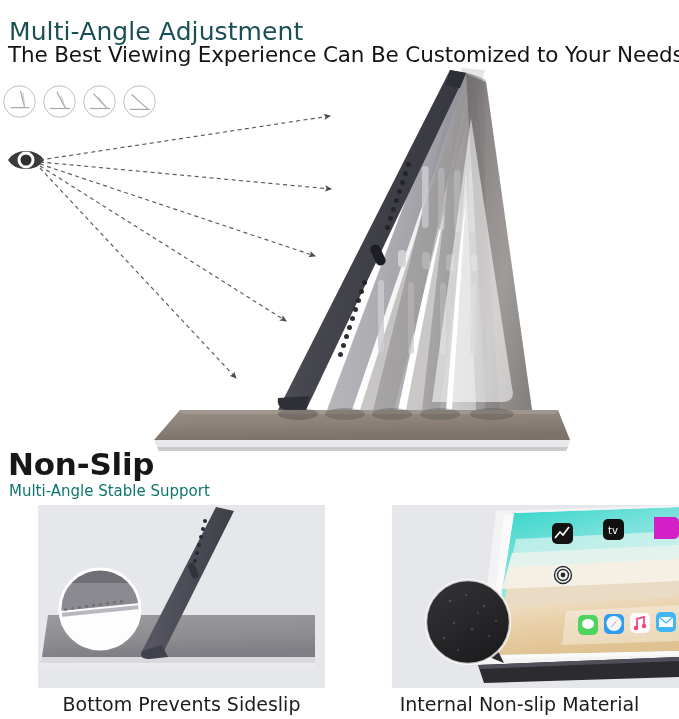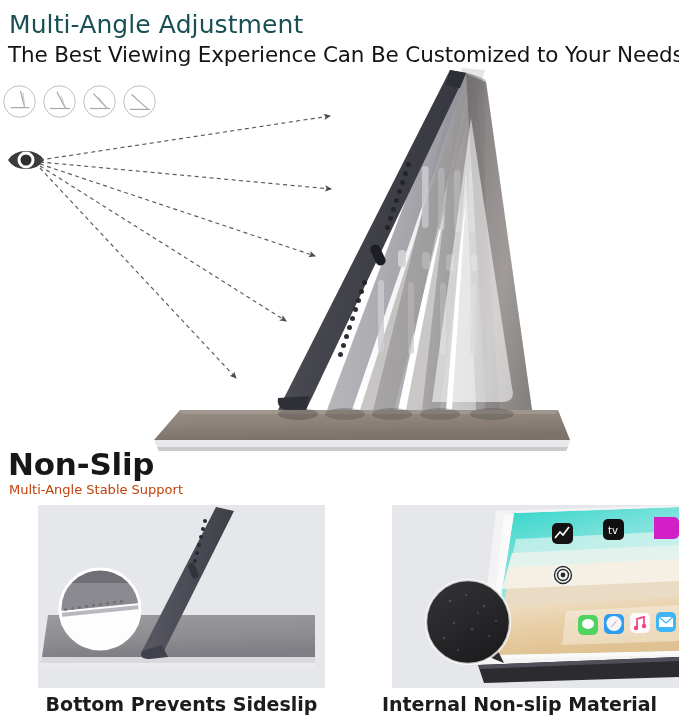--- a/index.html
+++ b/index.html
@@ -6,21 +6,21 @@
   body{
     width:679px;height:719px;
     background:#ffffff;
     font-family:"DejaVu Sans","Liberation Sans",sans-serif;
     overflow:hidden;position:relative;
   }
   .page{position:relative;width:679px;height:719px;overflow:hidden;background:#fff;}
 
   
   .title{
-    position:absolute;left:9px;top:10px;
+    position:absolute;left:9px;top:17px;
     font-size:25px;font-weight:400;letter-spacing:0.1px;
     color:#1a5055;white-space:nowrap;
   }
   .subtitle{
     position:absolute;left:8px;top:42px;
     font-size:21.5px;font-weight:400;letter-spacing:-0.15px;
     color:#141414;white-space:nowrap;
   }
 
   
@@ -34,35 +34,35 @@
   
   .hero{position:absolute;left:140px;top:58px;width:450px;height:400px;}
 
   
   .ns-title{
     position:absolute;left:8px;top:446px;
     font-size:31px;font-weight:700;letter-spacing:-0.2px;color:#171717;
   }
   .ns-sub{
     position:absolute;left:9px;top:482px;
-    font-size:13px;font-weight:400;color:#c2410c;
+    font-size:15px;font-weight:400;color:#0f766e;
   }
 
   
   .panel{
     position:absolute;top:505px;height:183px;
     background:#e6e7eb;overflow:hidden;text-align:center;
   }
   .panel.left{left:38px;width:287px;}
   .panel.right{left:392px;width:287px;}
   .panel svg{display:block;width:100%;height:100%;}
 
   .cap{
     position:absolute;top:693px;
-    font-size:19px;font-weight:700;color:#1c1c1c;
+    font-size:19px;font-weight:400;color:#1c1c1c;
     text-align:center;white-space:nowrap;
   }
   .cap.left{left:38px;width:287px;}
   .cap.right{left:376px;width:287px;}
 </style>
 </head>
 <body>
 
 <div class="page">
 

